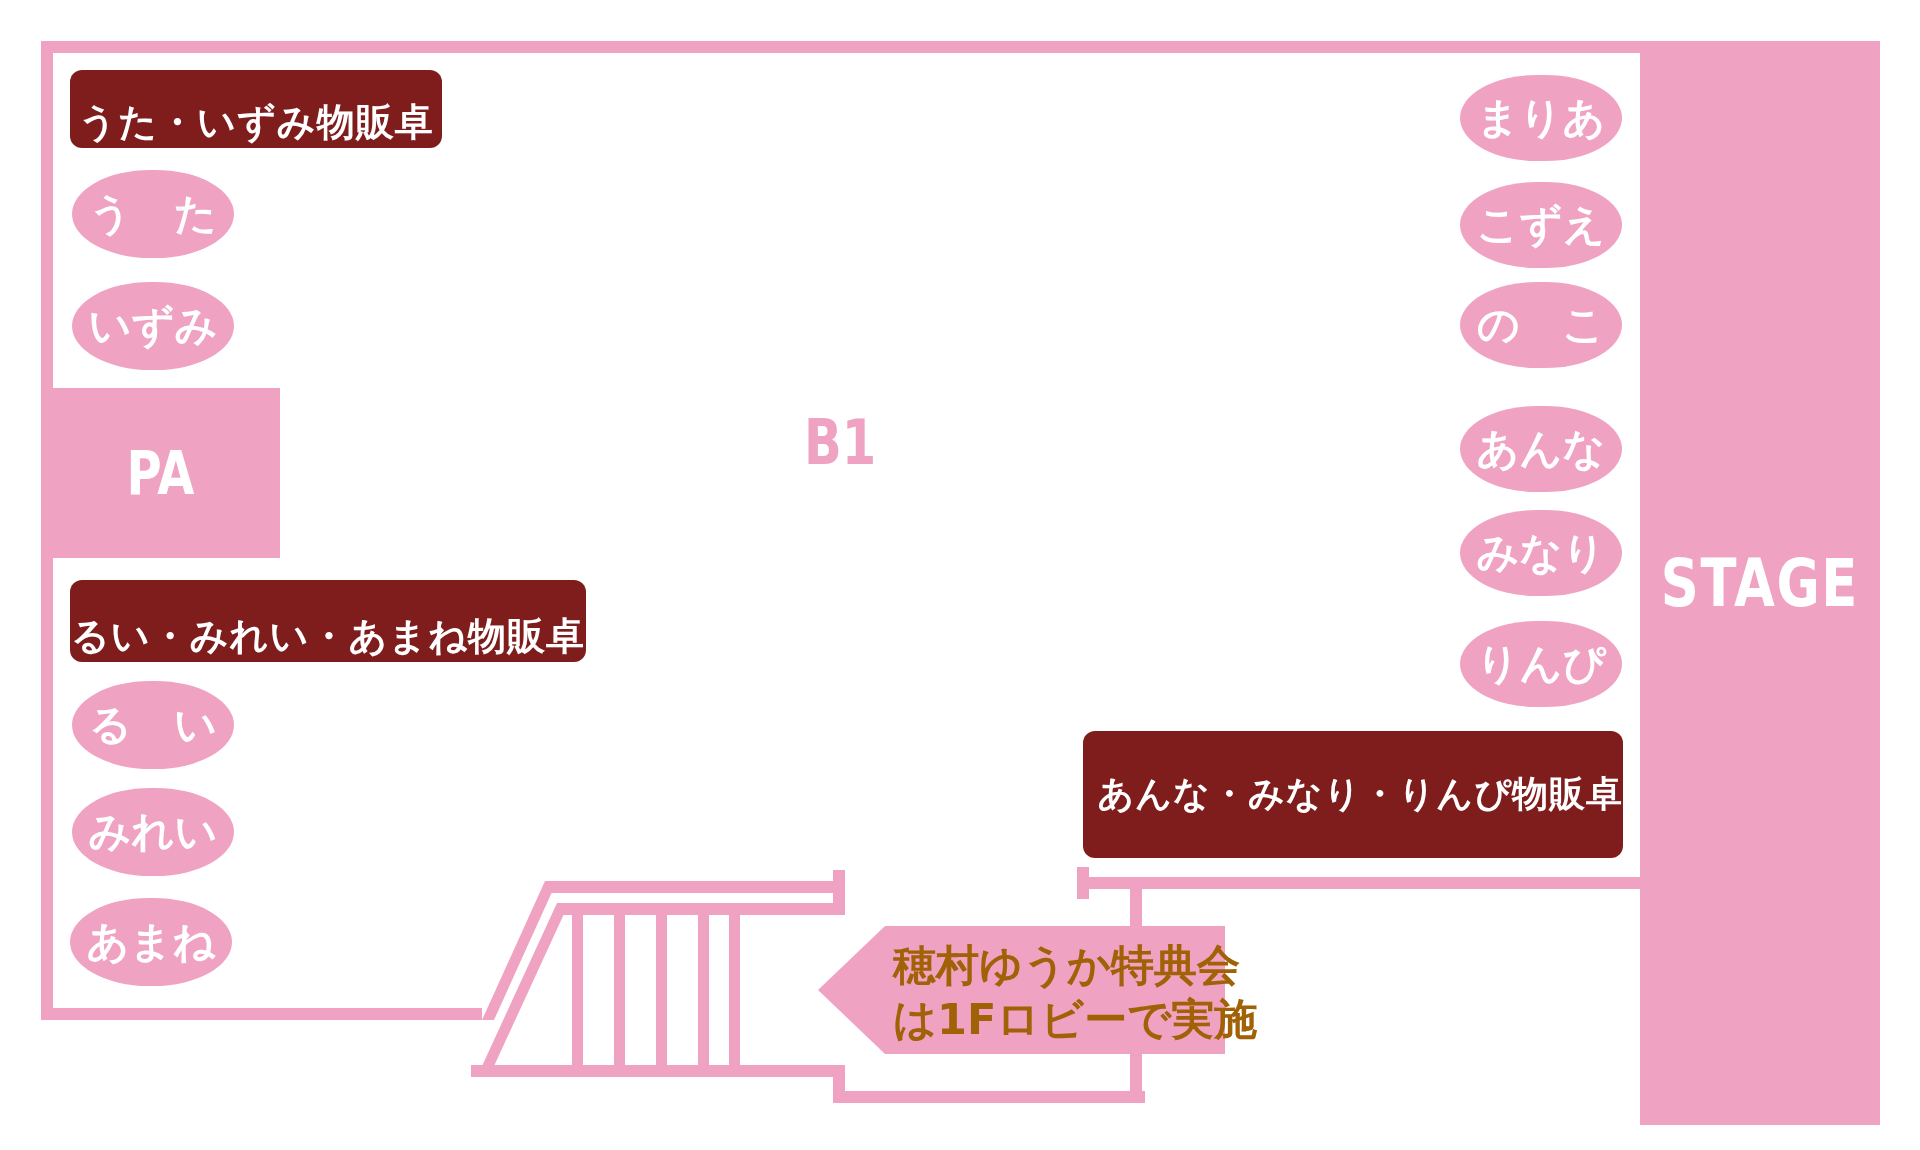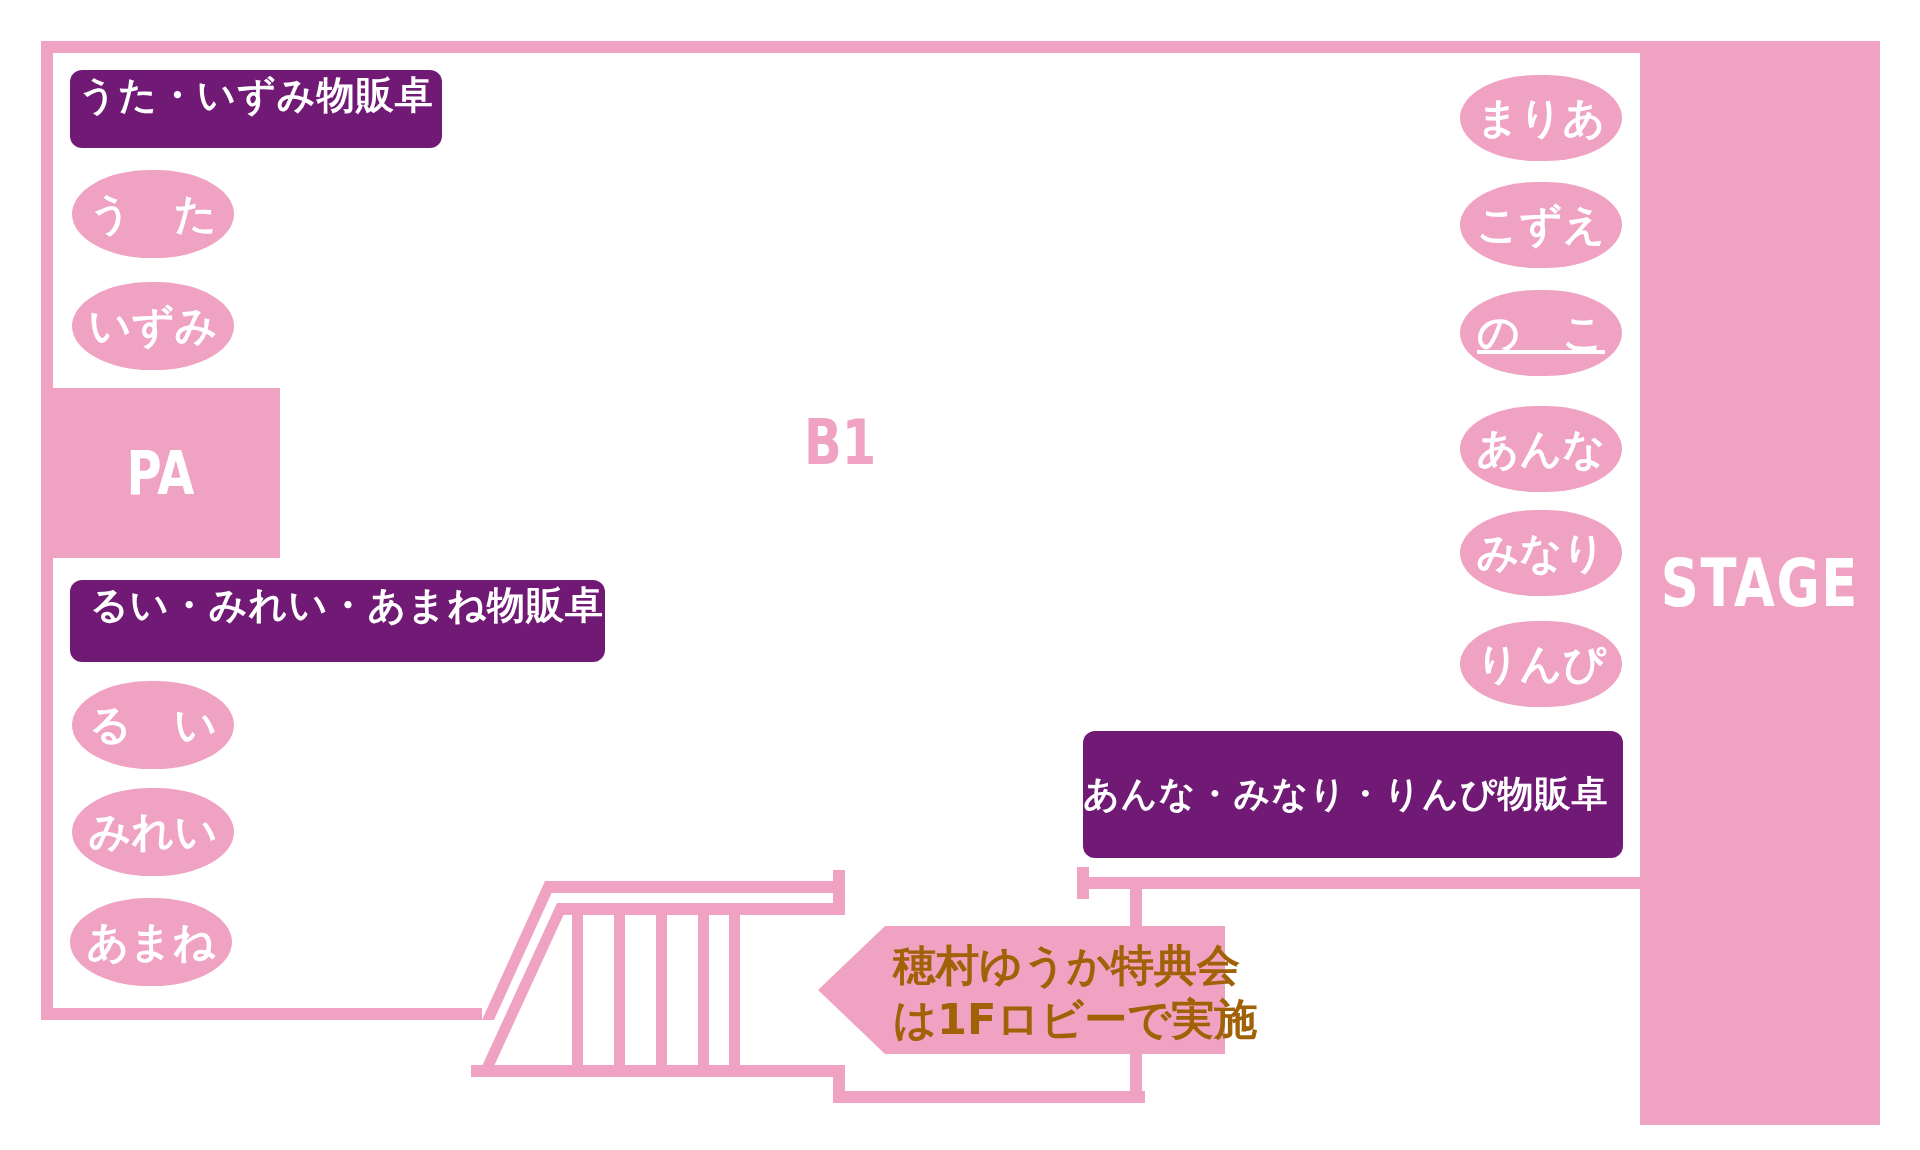--- a/index.html
+++ b/index.html
@@ -20,26 +20,26 @@
   svg.plan {
     position: absolute;
     left: 0; top: 0;
     width: 1920px; height: 1150px;
   }
   svg.plan rect, svg.plan polygon { fill: #F0A2C2; }
 
   
   .table-label {
     position: absolute;
-    background: #701a75;
+    background: #7f1d1d;
     color: #ffffff;
     font-weight: 700;
     border-radius: 12px;
     display: flex;
-    align-items: flex-start;
+    align-items: flex-end;
     justify-content: center;
     white-space: nowrap;
     letter-spacing: 1px;
   }
   
   .oval {
     position: absolute;
     width: 162px;
     height: 88px;
     background: #F0A2C2;
@@ -148,21 +148,21 @@
     <span>う　た</span>
   </div>
   <div class="oval" style="left:72px; top:282px;">
     <span>いずみ</span>
   </div>
 
   <div class="pa-box">
     <span class="narrow">PA</span>
   </div>
 
-  <div class="table-label" style="left:70px; top:580px; width:516px; height:82px; font-size:38px;padding-left:19px;">
+  <div class="table-label" style="left:70px; top:580px; width:516px; height:82px; font-size:38px;">
     <span>るい・みれい・あまね物販卓</span>
   </div>
   <div class="oval" style="left:72px; top:681px;">
     <span>る　い</span>
   </div>
   <div class="oval" style="left:72px; top:788px;">
     <span>みれい</span>
   </div>
   <div class="oval" style="left:70px; top:898px;">
     <span>あまね</span>
@@ -171,21 +171,21 @@
   <div class="floor-label">
     <span class="narrow">B1</span>
   </div>
 
   <div class="oval" style="left:1460px; top:75px; width:162px; height:86px;">
     <span>まりあ</span>
   </div>
   <div class="oval" style="left:1460px; top:182px; width:162px; height:86px;">
     <span>こずえ</span>
   </div>
-  <div class="oval" style="left:1460px; top:290px; width:162px; height:86px;text-decoration:underline;">
+  <div class="oval" style="left:1460px; top:282px; width:162px; height:86px;">
     <span>の　こ</span>
   </div>
   <div class="oval" style="left:1460px; top:406px; width:162px; height:86px;align-items:center;">
     <span>あんな</span>
   </div>
   <div class="oval" style="left:1460px; top:510px; width:162px; height:86px;">
     <span>みなり</span>
   </div>
   <div class="oval" style="left:1460px; top:621px; width:162px; height:86px;">
     <span>りんぴ</span>

